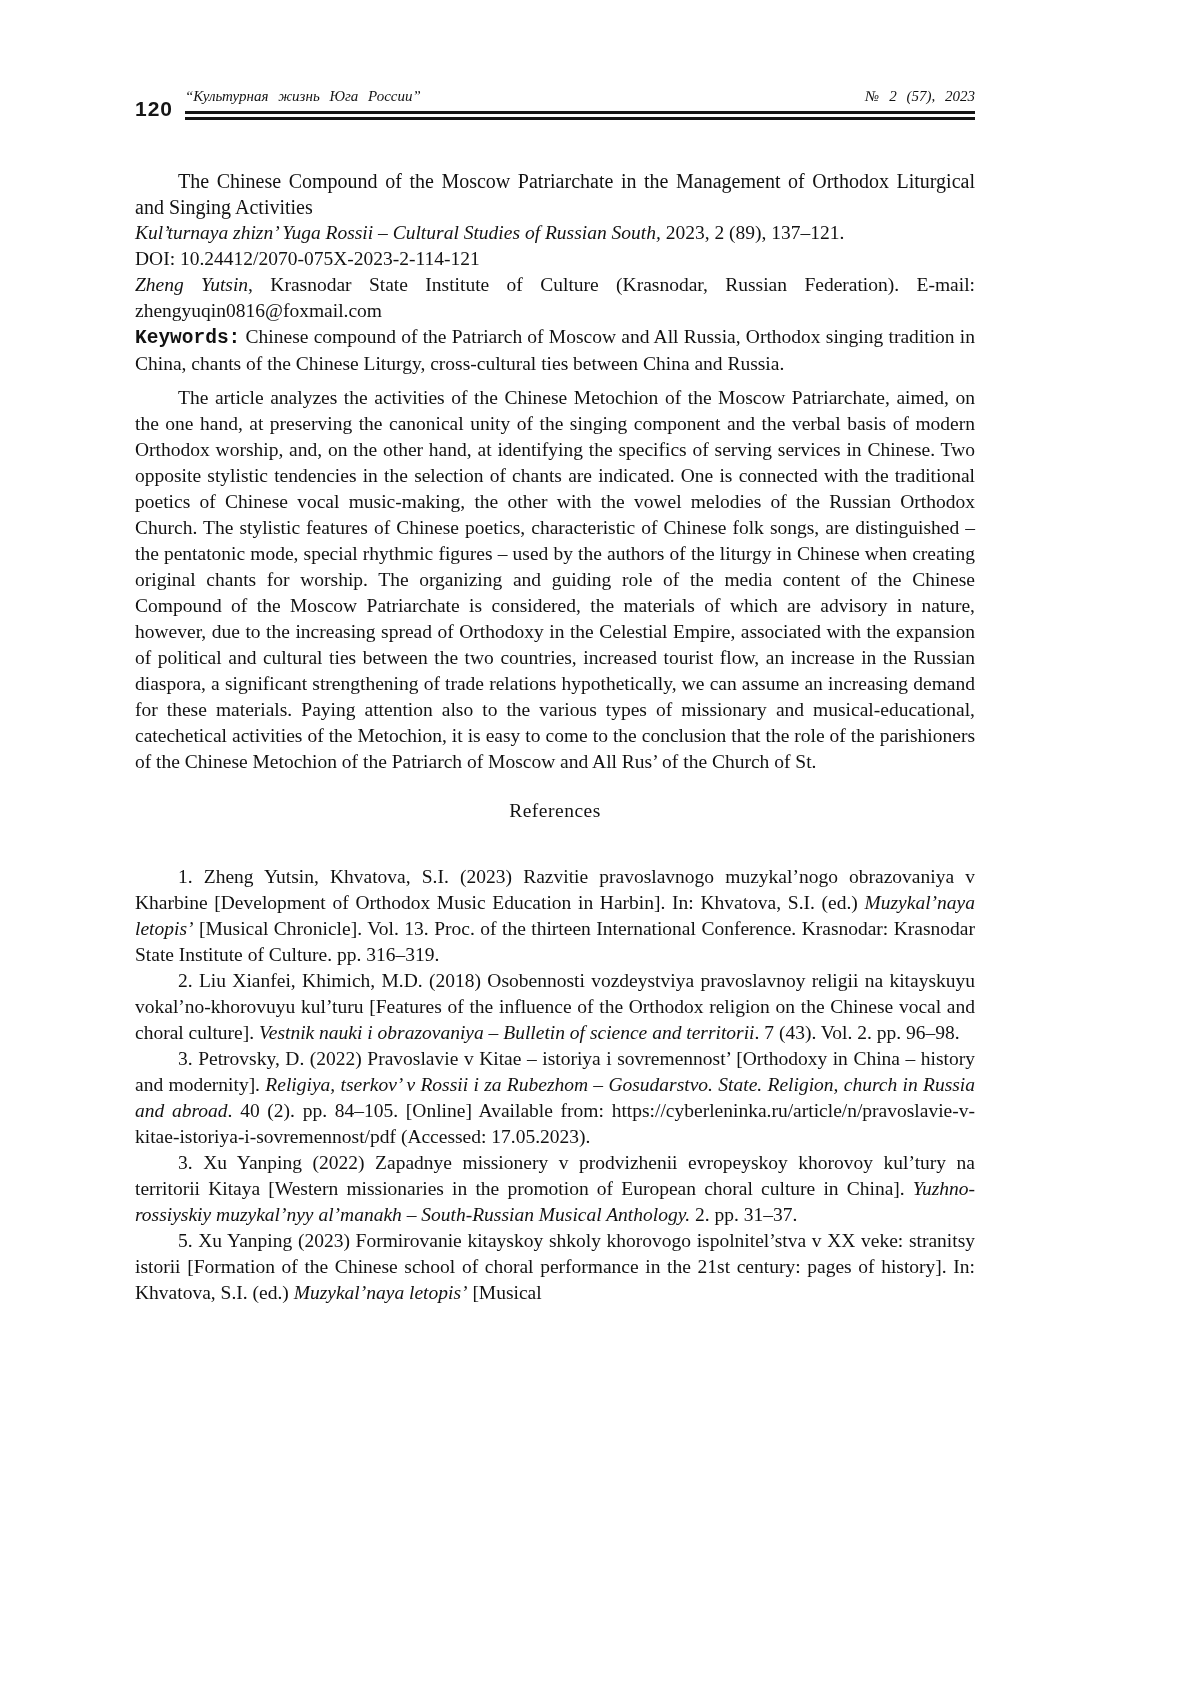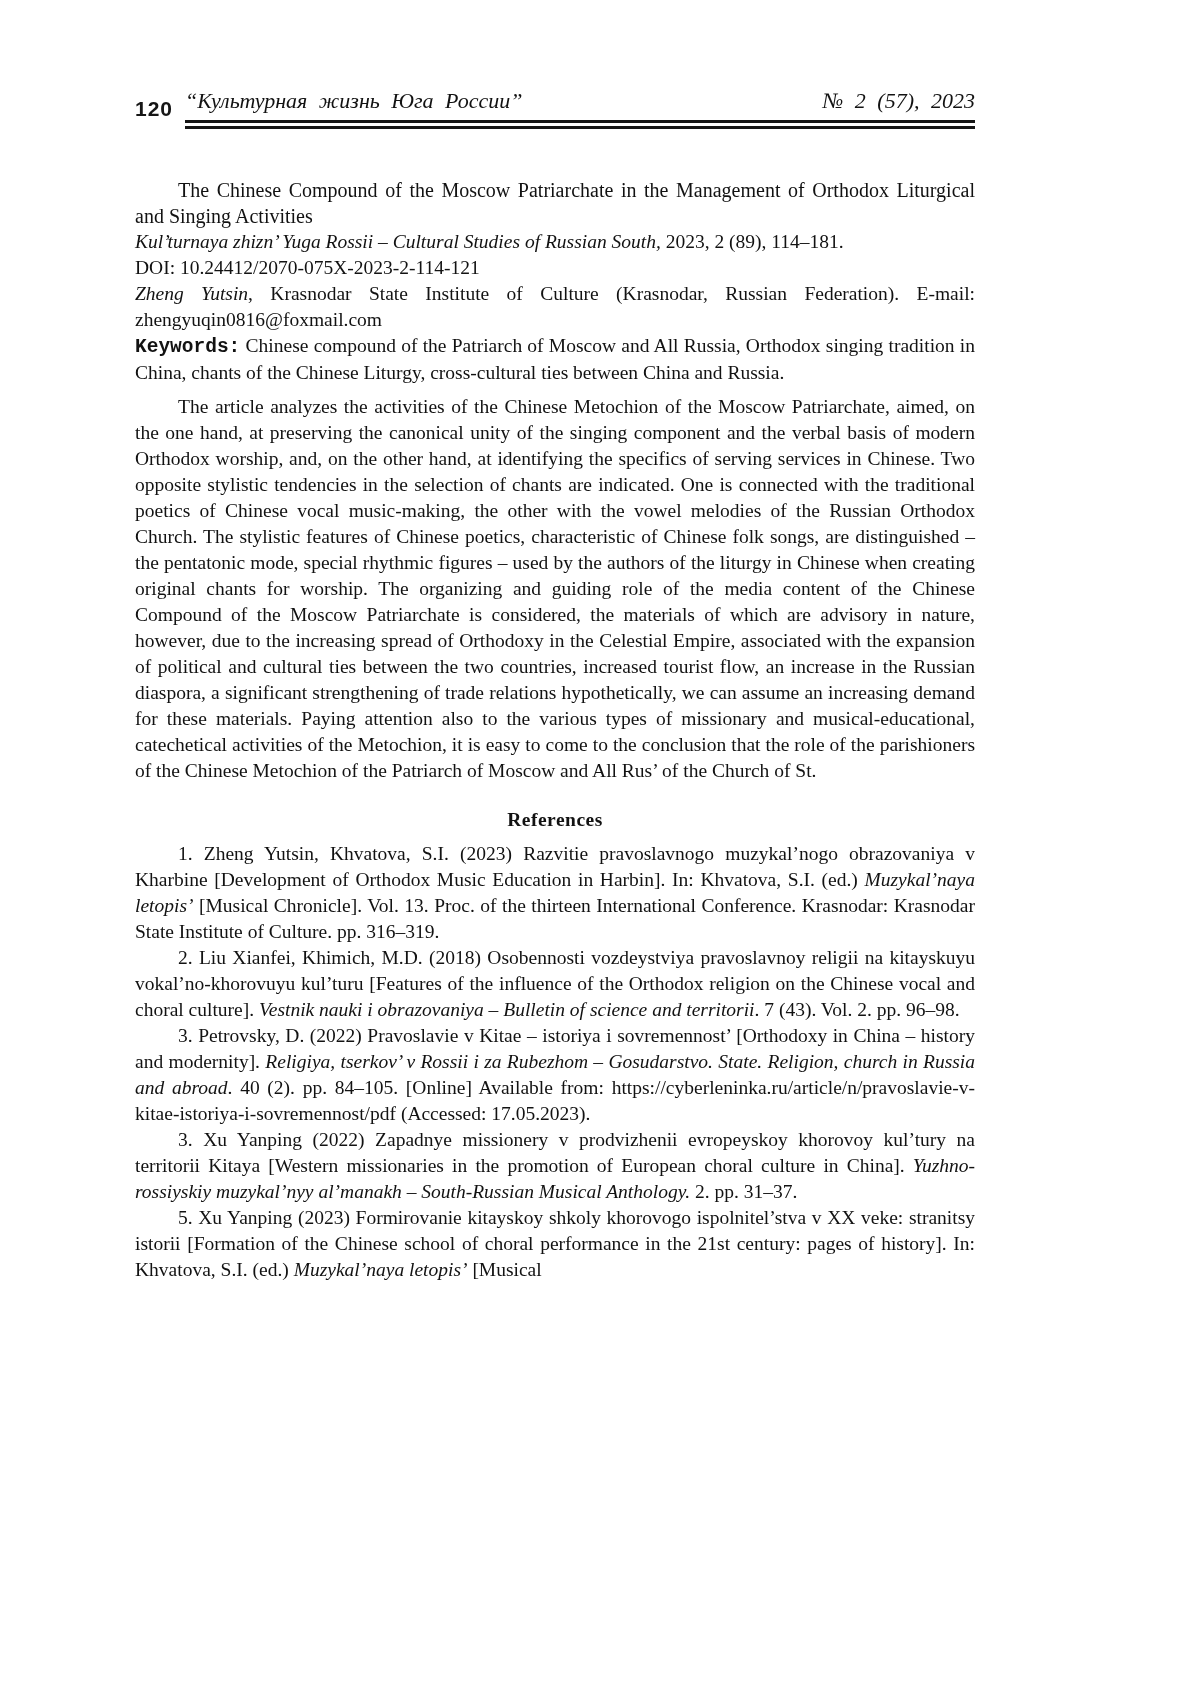--- a/index.html
+++ b/index.html
@@ -20,21 +20,21 @@
   .page-header {
     position: relative;
     margin: 88px 0 0 185px;
     width: 790px;
   }
   .header-row {
     display: flex;
     justify-content: space-between;
     align-items: baseline;
     font-style: italic;
-    font-size: 22px;
+    font-size: 15px;
     word-spacing: 6px;
   }
   .double-rule {
     margin-top: 6px;
     height: 9px;
     border-top: 3px solid #161616;
     border-bottom: 3px solid #161616;
   }
   .page-number {
     position: absolute;
@@ -62,24 +62,24 @@
     text-indent: 43px;
     text-align: justify;
   }
   .meta { text-align: justify; }
   .abstract {
     margin-top: 8px;
     text-indent: 43px;
   }
   .refs-heading {
     font-size: 19.5px;
-    font-weight: bold;
+    font-weight: normal;
     text-align: center;
     letter-spacing: 0.5px;
-    margin: 23px 0 8px 0;
+    margin: 23px 0 40px 0;
   }
   .ref { text-indent: 43px; }
   .run-italic { font-style: italic; }
   .run-bold { font-weight: bold; font-family: Liberation Mono, monospace; }
 </style>
 </head>
 <body>
 
 <div class="page">
 
@@ -87,21 +87,21 @@
     <div class="header-row">
       <span class="journal-title">“Культурная жизнь Юга России”</span>
       <span class="issue">№ 2 (57), 2023</span>
     </div>
     <span class="page-number">120</span>
     <div class="double-rule"></div>
   </header>
 
   <main class="content">
     <h1 class="title">The Chinese Compound of the Moscow Patriarchate in the Management of Orthodox Liturgical and Singing Activities</h1>
-    <p class="meta"><span class="run-italic">Kul’turnaya zhizn’ Yuga Rossii – Cultural Studies of Russian South,</span><span> 2023, 2 (89), 114–181.</span></p>
+    <p class="meta"><span class="run-italic">Kul’turnaya zhizn’ Yuga Rossii – Cultural Studies of Russian South,</span><span> 2023, 2 (89), 137–121.</span></p>
     <p class="meta">DOI: 10.24412/2070-075X-2023-2-114-121</p>
     <p class="meta"><span class="run-italic">Zheng Yutsin</span><span>, Krasnodar State Institute of Culture (Krasnodar, Russian Federation). E-mail: zhengyuqin0816@foxmail.com</span></p>
     <p class="meta"><span class="run-bold">Keywords:</span><span> Chinese compound of the Patriarch of Moscow and All Russia, Orthodox singing tradition in China, chants of the Chinese Liturgy, cross-cultural ties between China and Russia.</span></p>
 
     <p class="abstract">The article analyzes the activities of the Chinese Metochion of the Moscow Patriarchate, aimed, on the one hand, at preserving the canonical unity of the singing component and the verbal basis of modern Orthodox worship, and, on the other hand, at identifying the specifics of serving services in Chinese. Two opposite stylistic tendencies in the selection of chants are indicated. One is connected with the traditional poetics of Chinese vocal music-making, the other with the vowel melodies of the Russian Orthodox Church. The stylistic features of Chinese poetics, characteristic of Chinese folk songs, are distinguished – the pentatonic mode, special rhythmic figures – used by the authors of the liturgy in Chinese when creating original chants for worship. The organizing and guiding role of the media content of the Chinese Compound of the Moscow Patriarchate is considered, the materials of which are advisory in nature, however, due to the increasing spread of Orthodoxy in the Celestial Empire, associated with the expansion of political and cultural ties between the two countries, increased tourist flow, an increase in the Russian diaspora, a significant strengthening of trade relations hypothetically, we can assume an increasing demand for these materials. Paying attention also to the various types of missionary and musical-educational, catechetical activities of the Metochion, it is easy to come to the conclusion that the role of the parishioners of the Chinese Metochion of the Patriarch of Moscow and All Rus’ of the Church of St.</p>
 
     <h2 class="refs-heading">References</h2>
 
     <p class="ref"><span>1. Zheng Yutsin, Khvatova, S.I. (2023) Razvitie pravoslavnogo muzykal’nogo obrazovaniya v Kharbine [Development of Orthodox Music Education in Harbin]. In: Khvatova, S.I. (ed.) </span><span class="run-italic">Muzykal’naya letopis’</span><span> [Musical Chronicle]. Vol. 13. Proc. of the thirteen International Conference. Krasnodar: Krasnodar State Institute of Culture. pp. 316–319.</span></p>
     <p class="ref"><span>2. Liu Xianfei, Khimich, M.D. (2018) Osobennosti vozdeystviya pravoslavnoy religii na kitayskuyu vokal’no-khorovuyu kul’turu [Features of the influence of the Orthodox religion on the Chinese vocal and choral culture]. </span><span class="run-italic">Vestnik nauki i obrazovaniya – Bulletin of science and territorii</span><span>. 7 (43). Vol. 2. pp. 96–98.</span></p>

